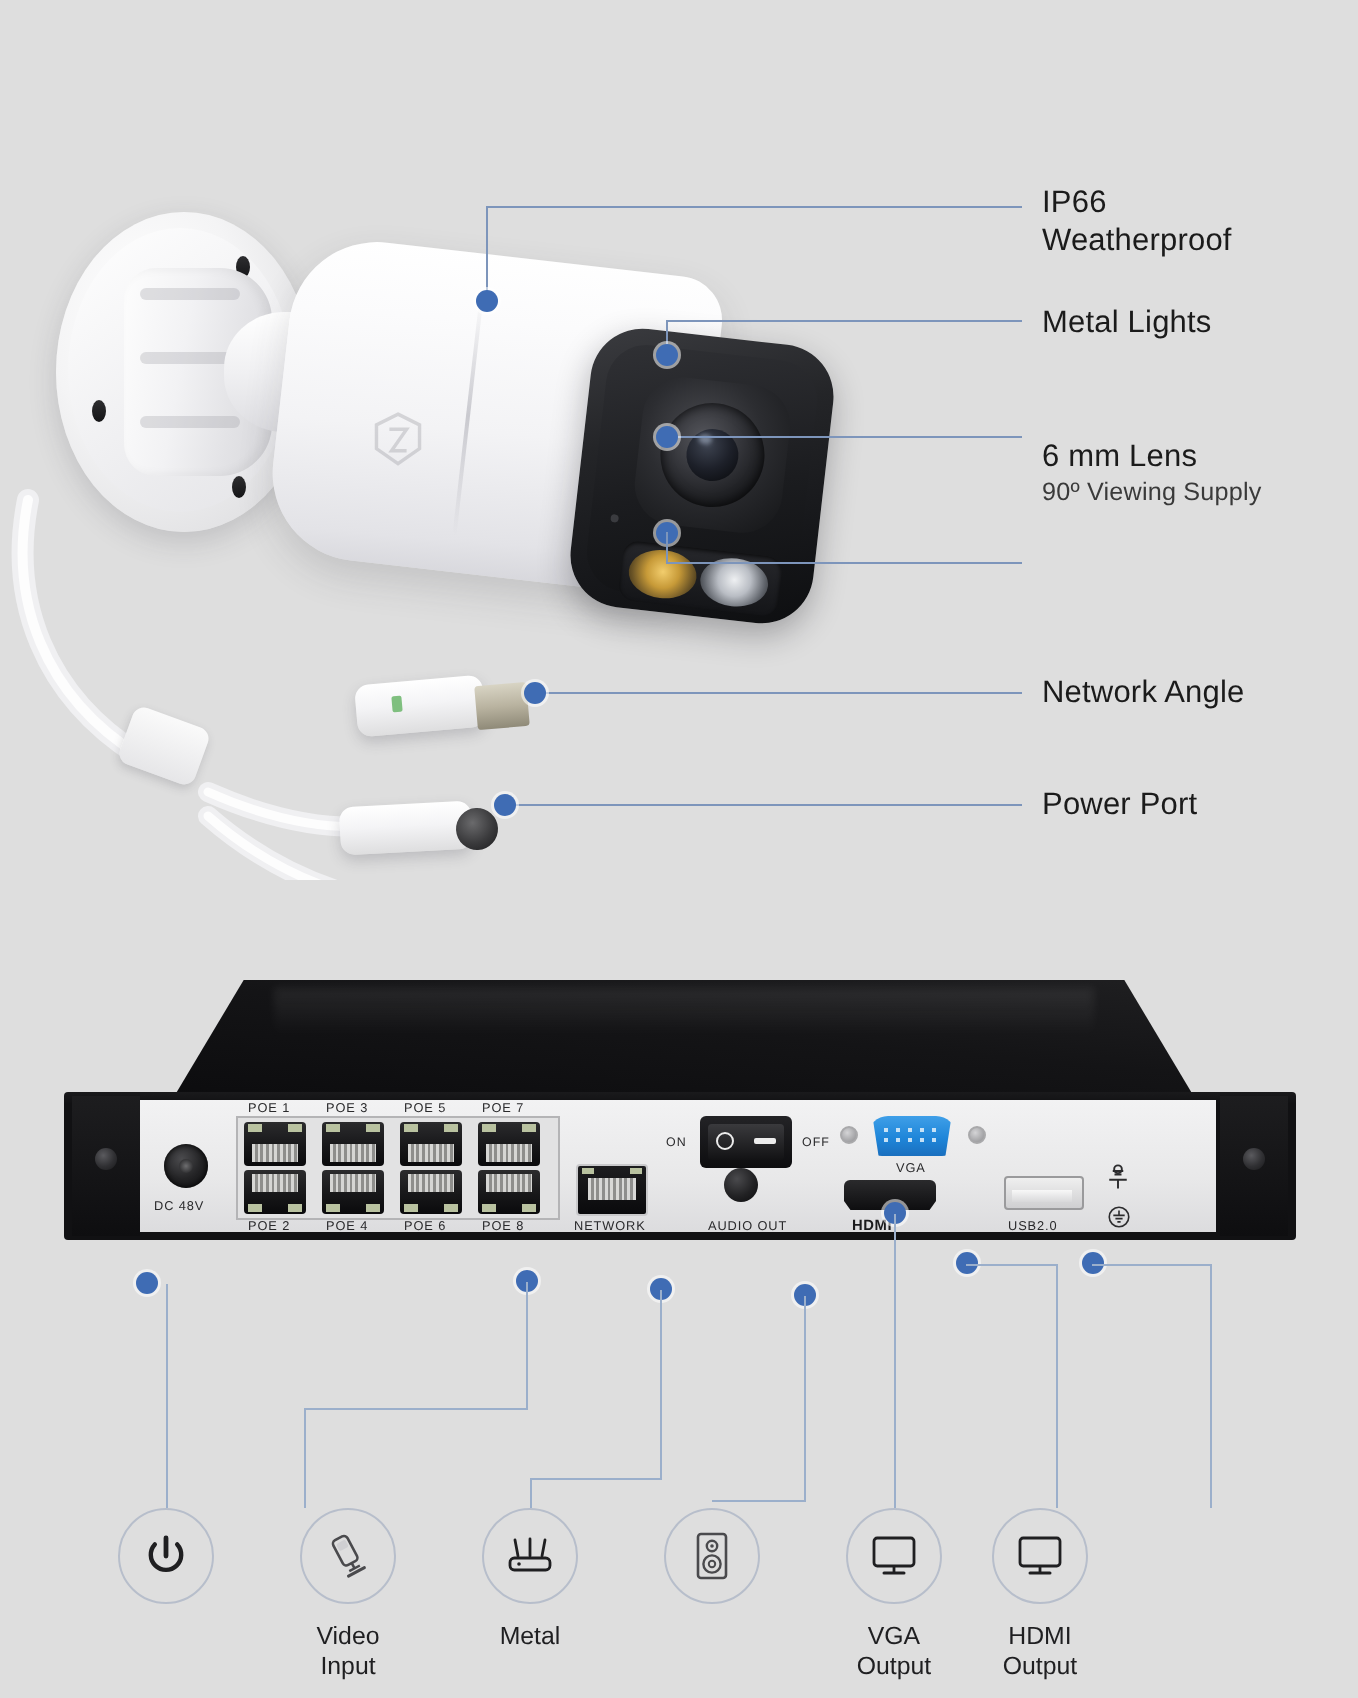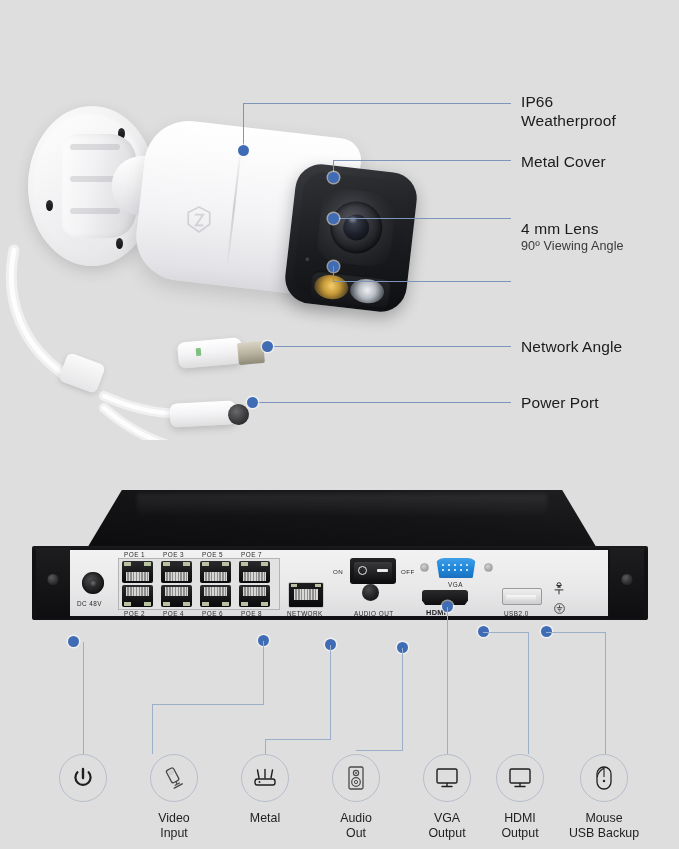--- a/index.html
+++ b/index.html
@@ -383,24 +383,24 @@
   <div class="lead v" style="left:333px;top:238px;height:15px;"></div>
 
   <div class="lead h" style="left:267px;top:318px;width:244px;"></div>
   <div class="dot" style="left:262px;top:313px;"></div>
 
   <div class="lead h" style="left:252px;top:374px;width:259px;"></div>
   <div class="dot" style="left:247px;top:369px;"></div>
 
   <div class="callout-label" style="left:521px;top:64px;">IP66
 Weatherproof</div>
-  <div class="callout-label" style="left:521px;top:124px;">Metal Cover</div>
+  <div class="callout-label" style="left:521px;top:124px;">Metal Lights</div>
   <div class="callout-label" style="left:521px;top:172px;">
-    <span>4 mm Lens</span>
-    <span class="sub">90º Viewing Angle</span>
+    <span>6 mm Lens</span>
+    <span class="sub">90º Viewing Supply</span>
   </div>
   <div class="callout-label" style="left:521px;top:309px;">Network Angle</div>
   <div class="callout-label" style="left:521px;top:365px;">Power Port</div>
 
   <div class="nvr-wrap">
     <div class="nvr-top">
       <div class="nvr-top-gloss"></div>
     </div>
 
     <div class="nvr-face">
@@ -583,22 +583,20 @@
   <div class="icon-item" style="left:308px;top:726px;">
     <div class="icon-circle">
       <svg width="24" height="28" viewBox="0 0 24 28">
         <rect x="5" y="3" width="14" height="22" rx="1.5" fill="none" stroke="#4a4a4d" stroke-width="1.3"></rect>
         <circle cx="12" cy="9" r="2.6" fill="none" stroke="#4a4a4d" stroke-width="1.2"></circle>
         <circle cx="12" cy="9" r="0.9" fill="#4a4a4d"></circle>
         <circle cx="12" cy="18" r="4.3" fill="none" stroke="#4a4a4d" stroke-width="1.2"></circle>
         <circle cx="12" cy="18" r="1.6" fill="none" stroke="#4a4a4d" stroke-width="1"></circle>
       </svg>
     </div>
-    <div class="icon-caption">Audio
-Out</div>
   </div>
 
   <div class="icon-item" style="left:399px;top:726px;">
     <div class="icon-circle">
       <svg width="28" height="26" viewBox="0 0 28 26">
         <rect x="4" y="4" width="20" height="14" rx="1.6" fill="none" stroke="#1f1f21" stroke-width="1.4"></rect>
         <path d="M14 18 L14 21" stroke="#1f1f21" stroke-width="1.4"></path>
         <path d="M9 21.5 L19 21.5" stroke="#1f1f21" stroke-width="1.5" stroke-linecap="round"></path>
       </svg>
     </div>
@@ -611,26 +609,14 @@
       <svg width="28" height="26" viewBox="0 0 28 26">
         <rect x="4" y="4" width="20" height="14" rx="1.6" fill="none" stroke="#1f1f21" stroke-width="1.4"></rect>
         <path d="M14 18 L14 21" stroke="#1f1f21" stroke-width="1.4"></path>
         <path d="M9 21.5 L19 21.5" stroke="#1f1f21" stroke-width="1.5" stroke-linecap="round"></path>
       </svg>
     </div>
     <div class="icon-caption">HDMI
 Output</div>
   </div>
 
-  <div class="icon-item" style="left:556px;top:726px;">
-    <div class="icon-circle">
-      <svg width="22" height="28" viewBox="0 0 22 28">
-        <rect x="4" y="3" width="14" height="22" rx="7" fill="none" stroke="#1f1f21" stroke-width="1.3"></rect>
-        <path d="M11 3.6 L11 13" stroke="#1f1f21" stroke-width="1.1"></path>
-        <path d="M11 4 C 6 7, 4.6 10, 4.4 13" stroke="#1f1f21" stroke-width="1.1" fill="none"></path>
-        <circle cx="11" cy="17" r="1.2" fill="#1f1f21"></circle>
-      </svg>
-    </div>
-    <div class="icon-caption">Mouse
-USB Backup</div>
-  </div>
 
 </div>
 
 </body></html>

